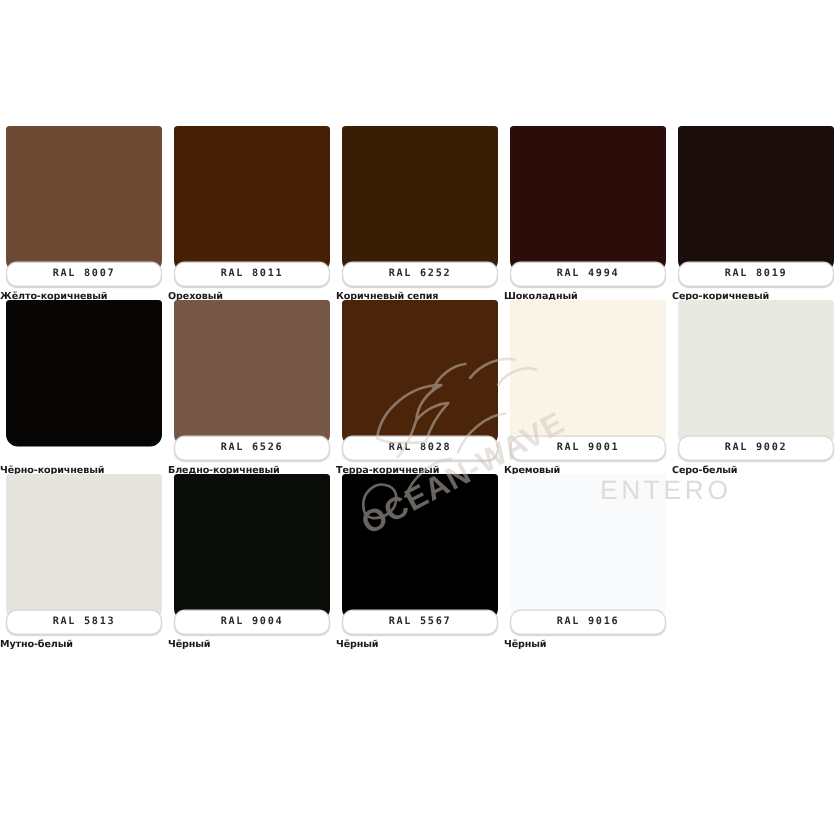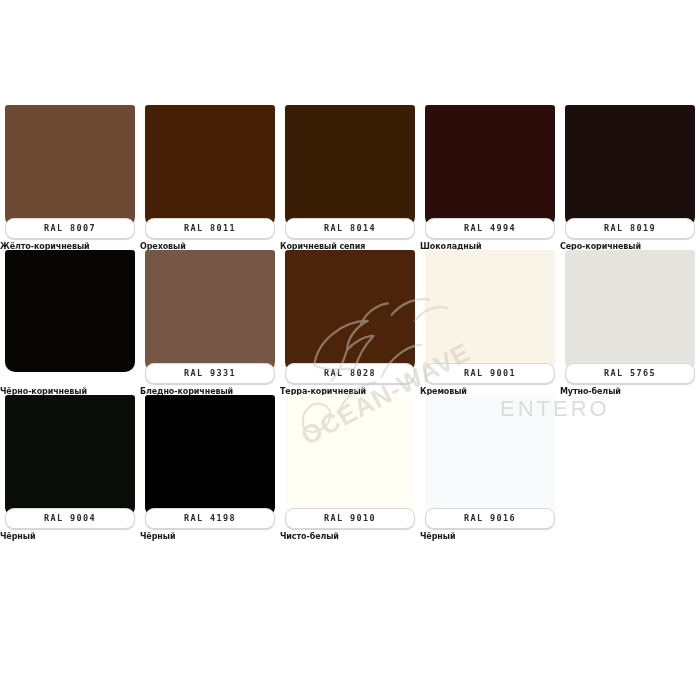--- a/index.html
+++ b/index.html
@@ -140,21 +140,21 @@
       <div class="swatch-cell">
         <div class="swatch-color" style="background: rgb(69, 32, 4);"></div>
         <div class="swatch-code-plate">
           <span class="swatch-code">RAL 8011</span>
         </div>
         <div class="swatch-name">Ореховый</div>
       </div>
       <div class="swatch-cell">
         <div class="swatch-color" style="background: rgb(58, 29, 5);"></div>
         <div class="swatch-code-plate">
-          <span class="swatch-code">RAL 8014</span>
+          <span class="swatch-code">RAL 6252</span>
         </div>
         <div class="swatch-name">Коричневый сепия</div>
       </div>
       <div class="swatch-cell">
         <div class="swatch-color" style="background: rgb(43, 14, 10);"></div>
         <div class="swatch-code-plate">
           <span class="swatch-code">RAL 4994</span>
         </div>
         <div class="swatch-name">Шоколадный</div>
       </div>
@@ -165,65 +165,65 @@
         </div>
         <div class="swatch-name">Серо-коричневый</div>
       </div>
       <div class="swatch-cell">
         <div class="swatch-color" style="background: rgb(8, 5, 5);"></div>
         <div class="swatch-name">Чёрно-коричневый</div>
       </div>
       <div class="swatch-cell">
         <div class="swatch-color" style="background: rgb(118, 87, 70);"></div>
         <div class="swatch-code-plate">
-          <span class="swatch-code">RAL 9331</span>
+          <span class="swatch-code">RAL 6526</span>
         </div>
         <div class="swatch-name">Бледно-коричневый</div>
       </div>
       <div class="swatch-cell">
         <div class="swatch-color" style="background: rgb(75, 36, 9);"></div>
         <div class="swatch-code-plate">
           <span class="swatch-code">RAL 8028</span>
         </div>
         <div class="swatch-name">Терра-коричневый</div>
       </div>
       <div class="swatch-cell">
         <div class="swatch-color" style="background: rgb(250, 244, 232);"></div>
         <div class="swatch-code-plate">
           <span class="swatch-code">RAL 9001</span>
         </div>
         <div class="swatch-name">Кремовый</div>
       </div>
       <div class="swatch-cell">
+        <div class="swatch-color" style="background: rgb(232, 234, 225);"></div>
+        <div class="swatch-code-plate">
+          <span class="swatch-code">RAL 9002</span>
+        </div>
+        <div class="swatch-name">Серо-белый</div>
+      </div>
+      <div class="swatch-cell">
         <div class="swatch-color" style="background: rgb(230, 228, 223);"></div>
         <div class="swatch-code-plate">
-          <span class="swatch-code">RAL 5765</span>
+          <span class="swatch-code">RAL 5813</span>
         </div>
         <div class="swatch-name">Мутно-белый</div>
       </div>
       <div class="swatch-cell">
         <div class="swatch-color" style="background: rgb(10, 12, 8);"></div>
         <div class="swatch-code-plate">
           <span class="swatch-code">RAL 9004</span>
         </div>
         <div class="swatch-name">Чёрный</div>
       </div>
       <div class="swatch-cell">
         <div class="swatch-color" style="background: rgb(0, 0, 0);"></div>
         <div class="swatch-code-plate">
-          <span class="swatch-code">RAL 4198</span>
+          <span class="swatch-code">RAL 5567</span>
         </div>
         <div class="swatch-name">Чёрный</div>
-      </div>
-      <div class="swatch-cell">
-        <div class="swatch-color" style="background: rgb(255, 254, 245);"></div>
-        <div class="swatch-code-plate">
-          <span class="swatch-code">RAL 9010</span>
-        </div>
-        <div class="swatch-name">Чисто-белый</div>
       </div>
       <div class="swatch-cell">
         <div class="swatch-color" style="background: rgb(248, 250, 252);"></div>
         <div class="swatch-code-plate">
           <span class="swatch-code">RAL 9016</span>
         </div>
         <div class="swatch-name">Чёрный</div>
       </div>
     </div>
 

